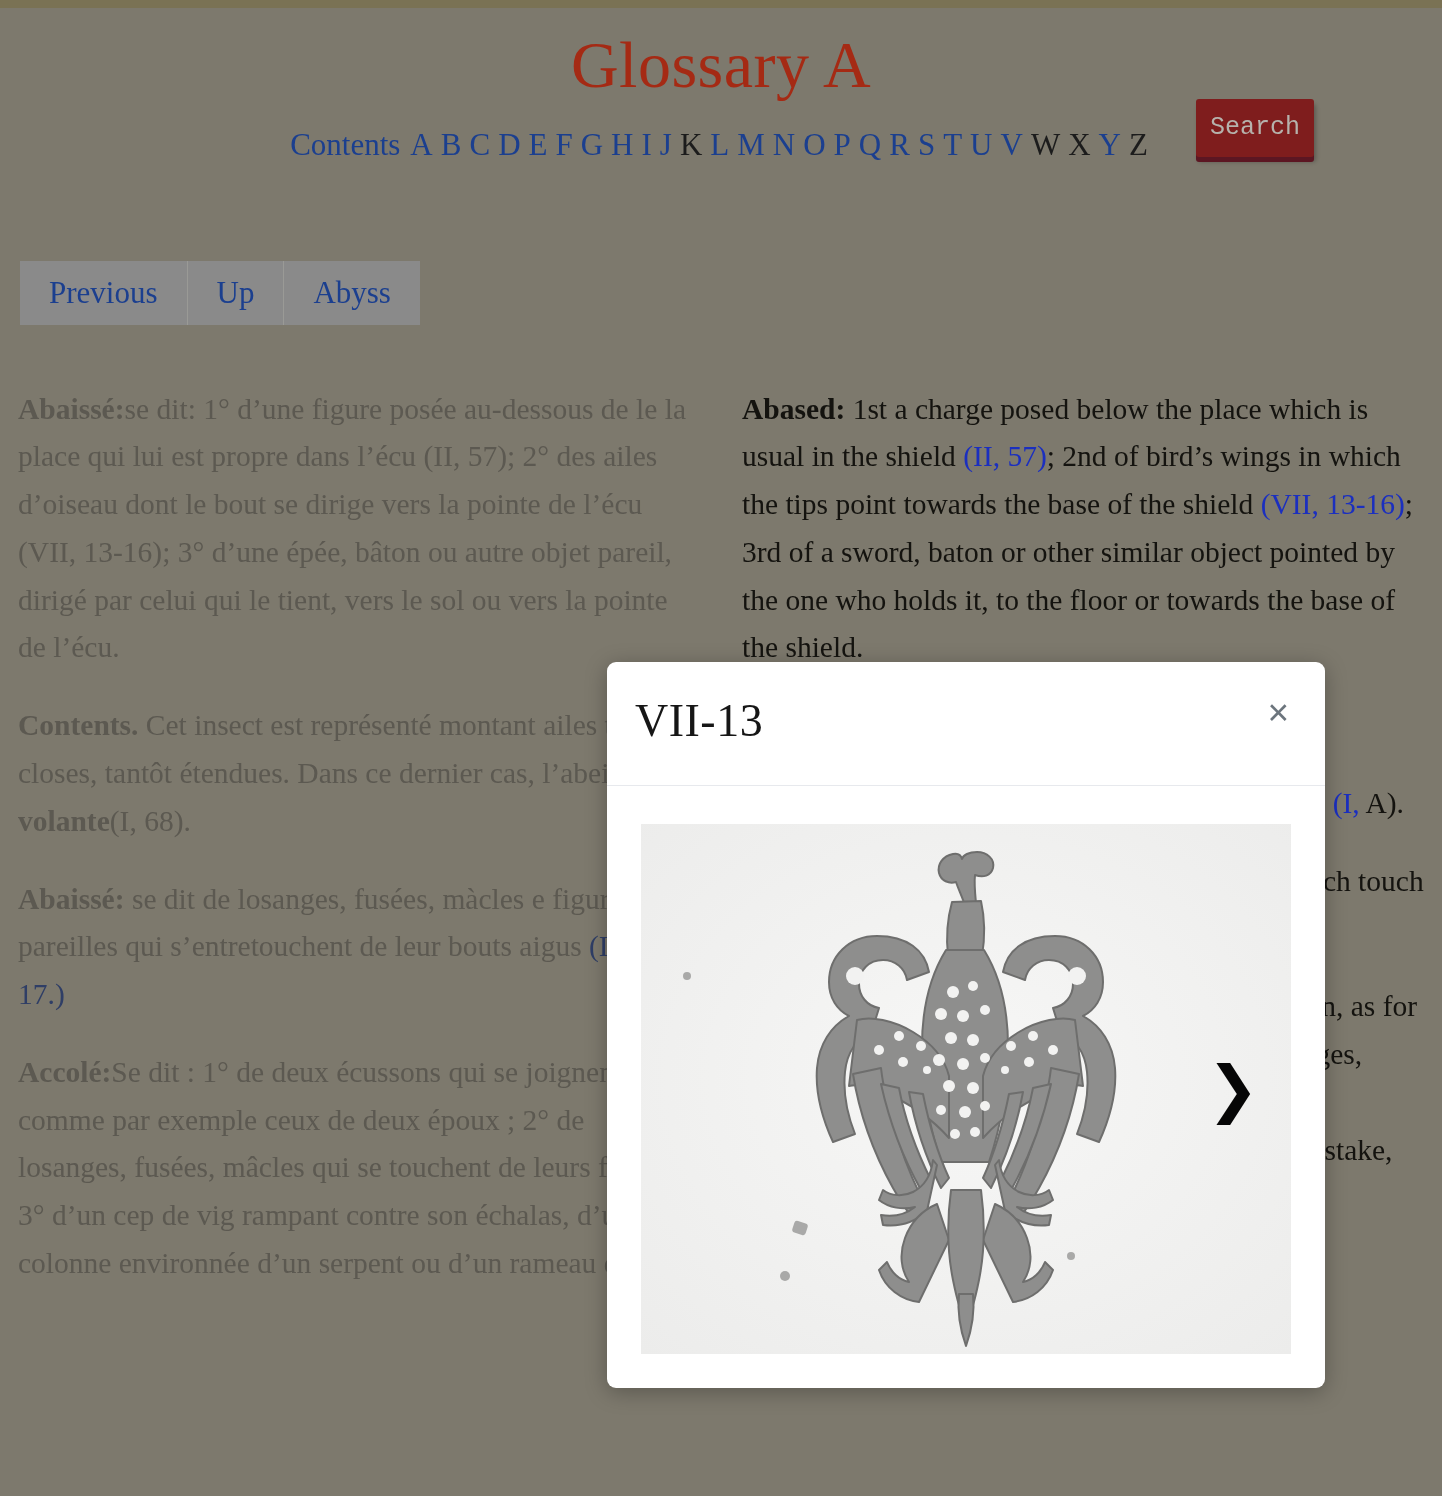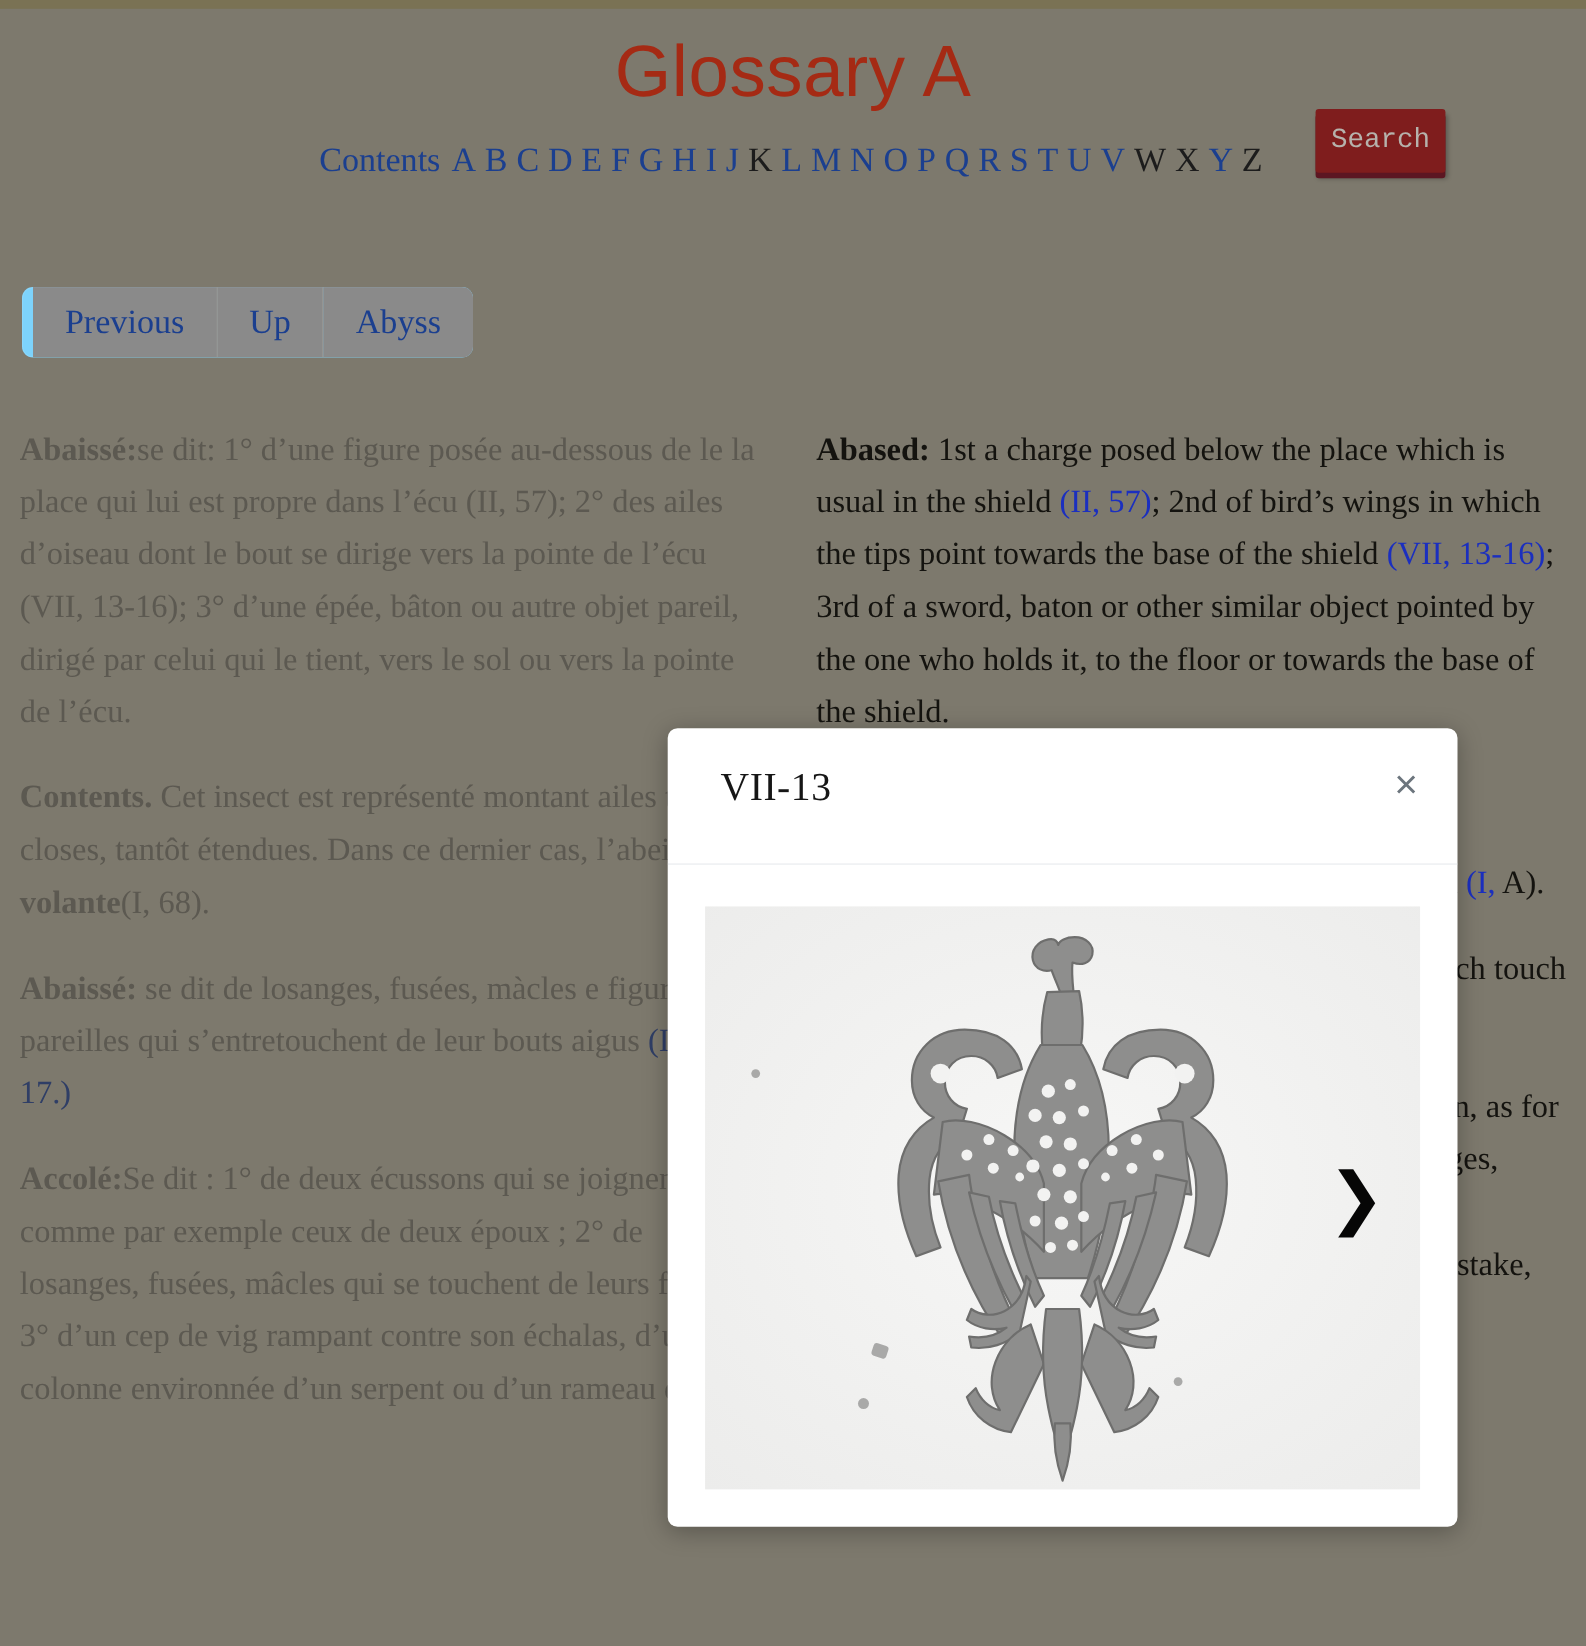--- a/index.html
+++ b/index.html
@@ -33,21 +33,21 @@
   }
 
   .page-title {
     text-align: center;
     color: #a52a14;
     font-size: 66px;
     font-weight: normal;
     letter-spacing: 0.5px;
     margin: 22px 0 4px 0;
     line-height: 1.05;
-    font-family: Liberation Sans, sans-serif;
+    font-family: Liberation Serif, serif;
   }
 
   
   .alpha-nav {
     position: relative;
     text-align: center;
     font-size: 31px;
     margin-top: 28px;
     height: 52px;
     white-space: nowrap;
@@ -101,25 +101,24 @@
     margin-left: 14px;
     font-variant-numeric: oldstyle-nums;
   }
 
   
   .nav-buttons {
     position: absolute;
     top: 253px;
     left: 20px;
     display: flex;
-    border-radius: 10px;
+    border-radius: 0;
     overflow: hidden;
-    background: #7dd3fc;
+    background: #701a75;
     box-shadow: inset 0 0 0 1px rgba(255,255,255,0.10);
-    padding-left: 10px;
   }
   .nav-buttons .nav-btn {
     display: block;
     padding: 14px 29px;
     color: #1b3f8f;
     font-size: 31px;
     text-decoration: none;
     background: #8a8a8a;
     border-right: 1px solid #9a9a96;
     line-height: 1.15;
@@ -164,23 +163,23 @@
     overflow: hidden;
   }
   .modal-header {
     position: relative;
     height: 124px;
     border-bottom: 1px solid #e7e9ed;
     box-sizing: border-box;
   }
   .modal-title {
     position: absolute;
-    left: 48px;
+    left: 28px;
     top: 32px;
-    font-size: 36px;
+    font-size: 46px;
     color: #161616;
     font-variant-numeric: oldstyle-nums;
     letter-spacing: 0.5px;
   }
   .modal-close {
     position: absolute;
     right: 30px;
     top: 28px;
     font-size: 37px;
     color: #6c757d;

